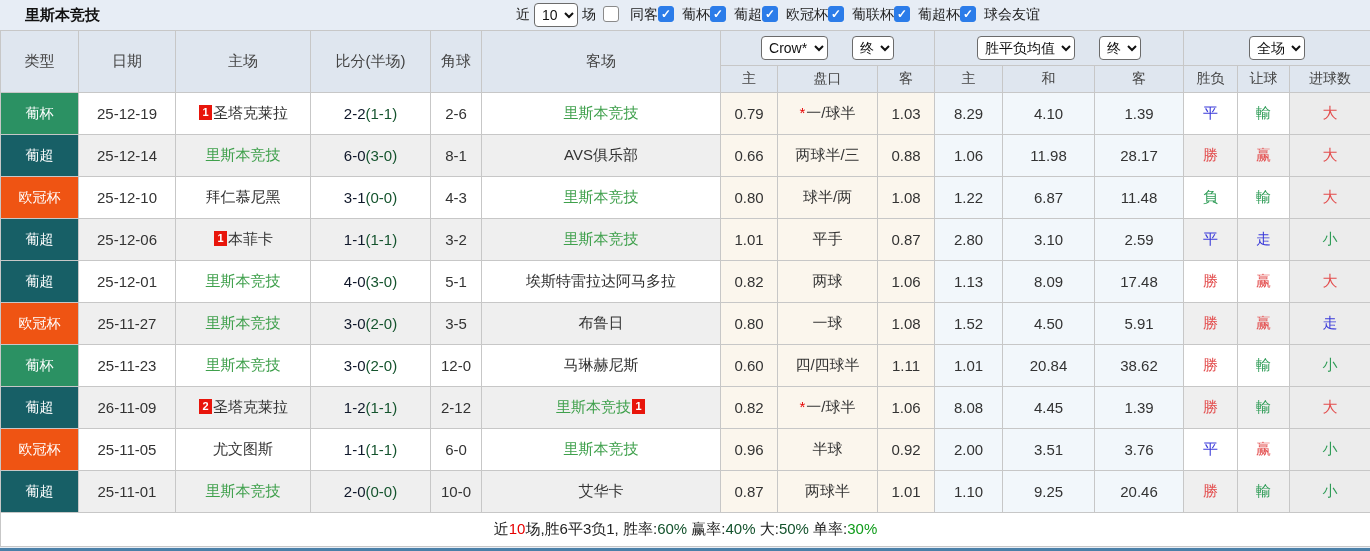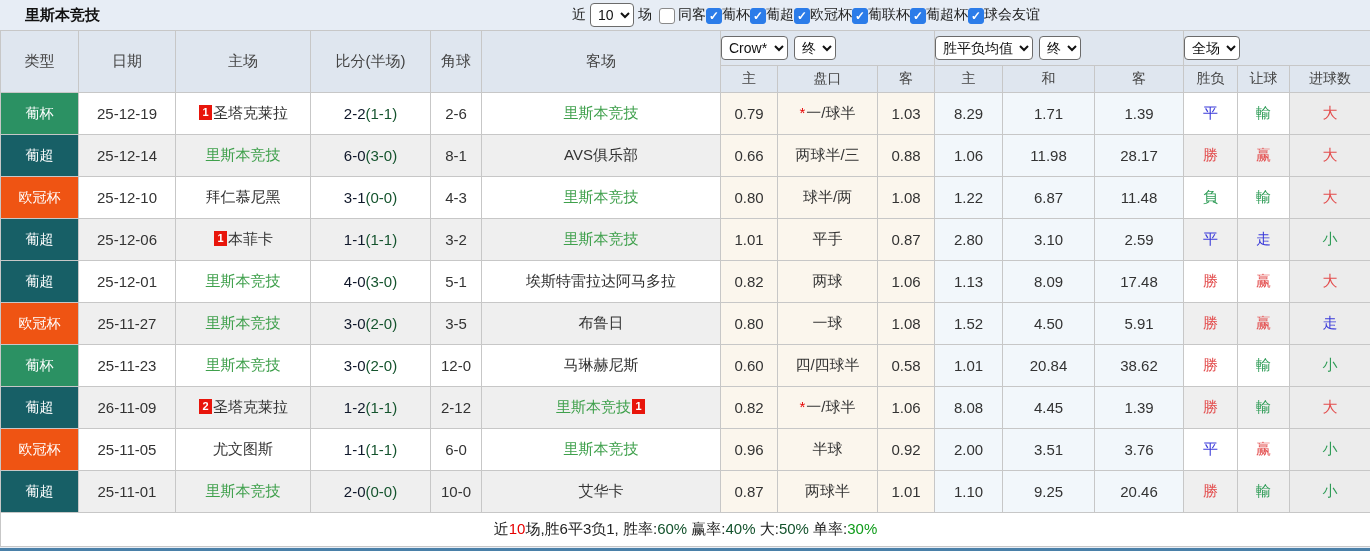--- a/index.html
+++ b/index.html
@@ -27,21 +27,21 @@
     margin-left:auto; margin-right:330px;
     display:flex; align-items:center; gap:4px;
     font-size:14px; white-space:nowrap;
   }
   select {
     font-family:"Liberation Sans",sans-serif;
     font-size:14px; color:#111;
     background:#fff; border:1px solid #6b6b6b; border-radius:4px;
     padding:1px 3px; height:24px;
   }
-  .cb-item { display:flex; align-items:flex-end; gap:0; }
+  .cb-item { display:flex; align-items:flex-start; gap:8px; }
   .cb-box {
     width:16px; height:16px; display:inline-flex;
     align-items:center; justify-content:center;
     border-radius:3px; font-size:12px; font-weight:bold;
   }
   .cb-box.unchecked { background:#fff; border:1px solid #8a8a8a; margin:0 3px; }
   .cb-box.checked { background:#2b7ce9; color:#fff; border:1px solid #2b7ce9; }
   
   table {
     width:1370px; border-collapse:collapse; table-layout:fixed;
@@ -50,21 +50,21 @@
   th, td {
     border:1px solid #c7c7c7;
     text-align:center; vertical-align:middle;
     padding:0; overflow:hidden; white-space:nowrap;
   }
   thead th {
     background:#dfe6ef; color:#444; font-weight:normal; font-size:15px;
   }
   tr.sel-row th { height:35px; }
   tr.lbl-row th { height:27px; font-size:14px; }
-  .sel-group { display:flex; gap:6px; }
+  .sel-group { display:flex; justify-content:center; gap:24px; }
   tbody td { height:42px; font-size:15px; color:#333; }
   tbody tr.alt td { background:#efefef; }
   td.comp { color:#fff; font-size:14px; }
   td.col-odds  { background:#fbf6ed !important; }
   td.col-avg   { background:#f2f7fb !important; }
   td.col-goals { background:#ececec !important; }
   .teamname { color:#333; cursor:pointer; }
   .teamname.self { color:#3fa04c; }
   .rank-badge {
     display:inline-block; background:#e8150b; color:#fff;
@@ -207,21 +207,21 @@
     <td>2-6</td>
     <td>
       <span class="teamname self">里斯本竞技</span>
     </td>
     <td class="col-odds">0.79</td>
     <td class="col-odds">
       <span class="star">*</span><span>一/球半</span>
     </td>
     <td class="col-odds">1.03</td>
     <td class="col-avg">8.29</td>
-    <td class="col-avg">1.71</td>
+    <td class="col-avg">4.10</td>
     <td class="col-avg">1.39</td>
     <td class="blue">平</td>
     <td class="green">輸</td>
     <td class="col-goals red">大</td>
   </tr>
         <tr class="alt">
     <td class="comp" style="background: rgb(23, 95, 102);">葡超</td>
     <td>25-12-14</td>
     <td>
       <span class="teamname self">里斯本竞技</span>
@@ -355,21 +355,21 @@
       <span class="ft-score">3-0</span><span class="ht-score">(2-0)</span>
     </td>
     <td>12-0</td>
     <td>
       <span class="teamname">马琳赫尼斯</span>
     </td>
     <td class="col-odds">0.60</td>
     <td class="col-odds">
       <span>四/四球半</span>
     </td>
-    <td class="col-odds">0.58</td>
+    <td class="col-odds">1.11</td>
     <td class="col-avg">1.01</td>
     <td class="col-avg">20.84</td>
     <td class="col-avg">38.62</td>
     <td class="red">勝</td>
     <td class="green">輸</td>
     <td class="col-goals green">小</td>
   </tr>
         <tr class="alt">
     <td class="comp" style="background: rgb(23, 95, 102);">葡超</td>
     <td>26-11-09</td>

